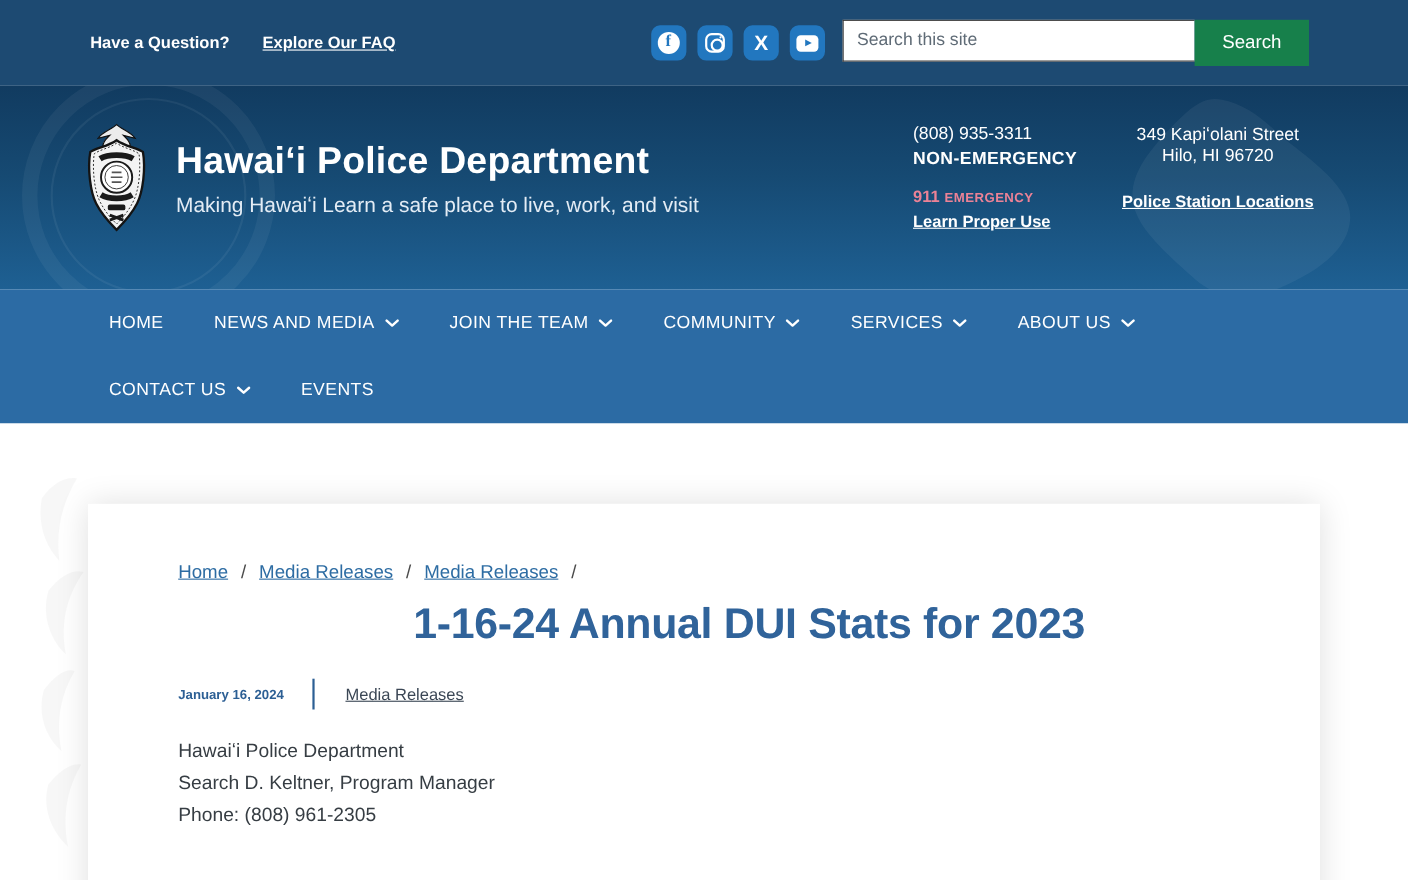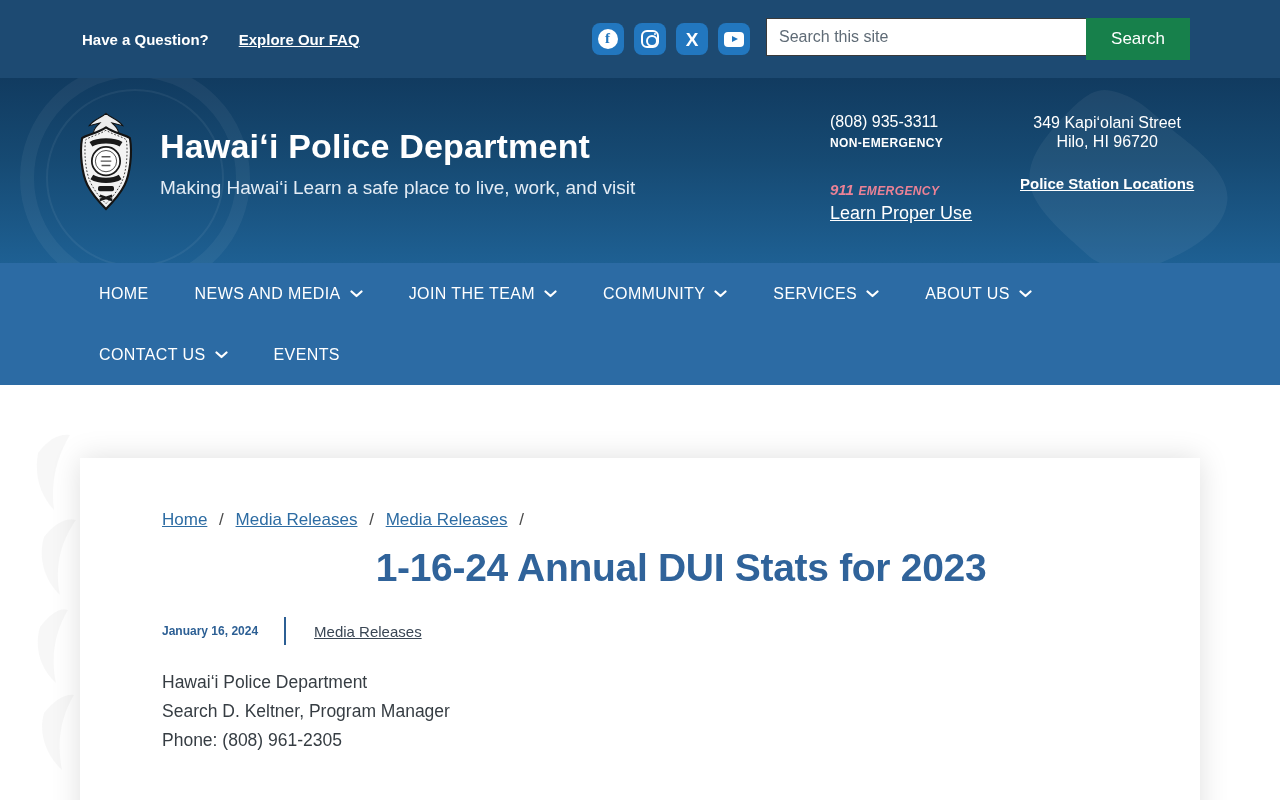--- a/index.html
+++ b/index.html
@@ -56,25 +56,25 @@
   }
   .island-watermark { position:absolute; right:30px; top:8px; }
   .badge-logo { position:absolute; left:75px; top:33px; }
   .header-titles { position:absolute; left:160px; top:49px; }
   .site-title { color:#ffffff; font-size:34px; font-weight:700; letter-spacing:0.2px; }
   .site-tagline { color:#e3ecf5; font-size:19px; margin-top:11px; }
   .contact-col { position:absolute; top:35px; color:#fff; }
   .col-phone { left:830px; }
   .col-address { left:1020px; }
   .phone-number { font-size:16px; }
-  .phone-label { font-size:12px; font-weight:700; letter-spacing:0.4px; margin-top:5px; }
-  .emergency-row { margin-top:31px;font-style:italic; }
+  .phone-label { font-size:16px; font-weight:700; letter-spacing:0.4px; margin-top:5px; }
+  .emergency-row { margin-top:17px; }
   .emergency-number { color:#ec8296; font-size:15px; font-weight:700; }
   .emergency-label { color:#ec8296; font-size:12px; font-weight:700; letter-spacing:0.4px; }
-  .emergency-link { display:inline-block; margin-top:4px; color:#fff; font-size:18px; font-weight:400; text-decoration:underline; cursor:pointer; }
+  .emergency-link { display:inline-block; margin-top:4px; color:#fff; font-size:15px; font-weight:700; text-decoration:underline; cursor:pointer; }
   .address-line { font-size:16px; line-height:19px;text-align:center; }
   .locations-link { display:inline-block; margin-top:24px; color:#fff; font-size:15px; font-weight:700; text-decoration:underline; cursor:pointer; }
 
   
   .main-nav {
     position:absolute; top:263px; left:0; width:1280px; height:122px;
     background:#2c6ba4; padding:0 0 0 99px;
   }
   .nav-row { display:flex; align-items:center; height:61px; gap:46px; }
   .nav-item { display:flex; align-items:center; gap:9px; color:#fff; font-size:16px;

